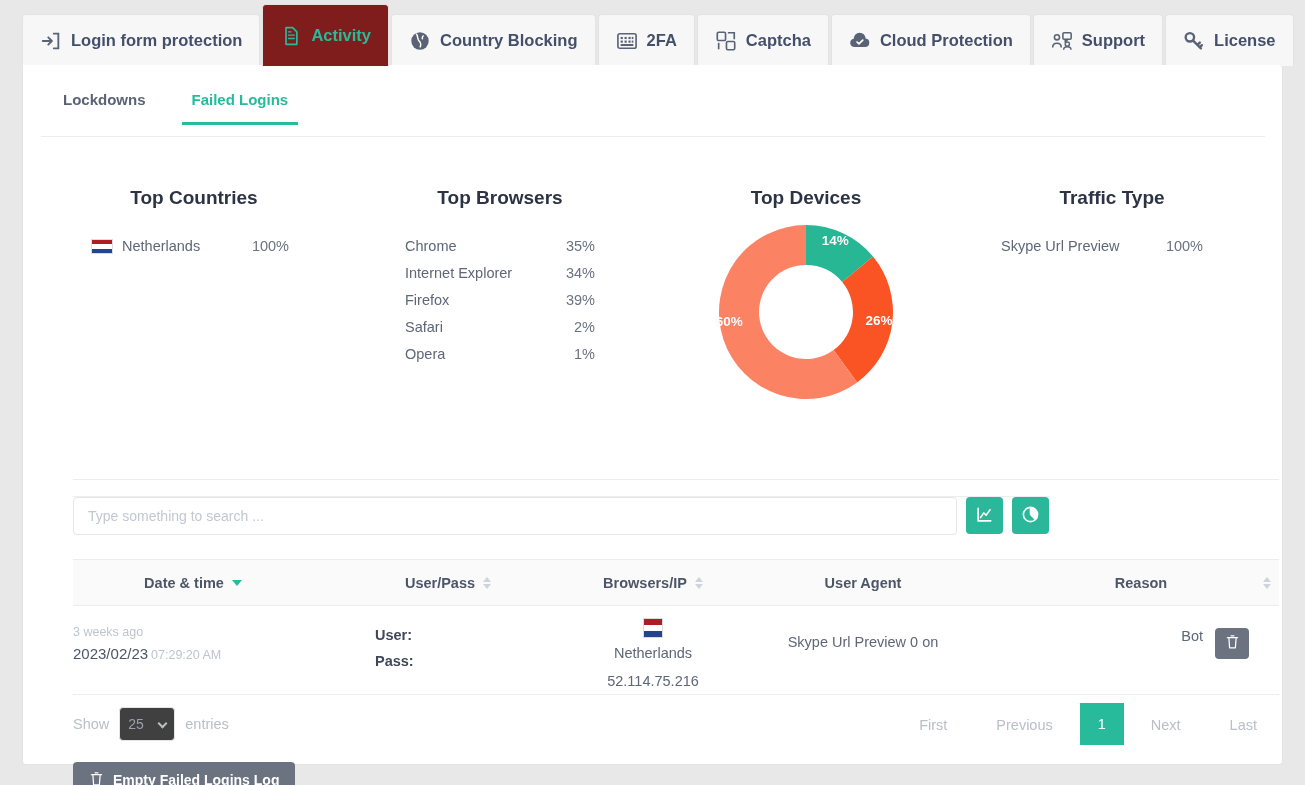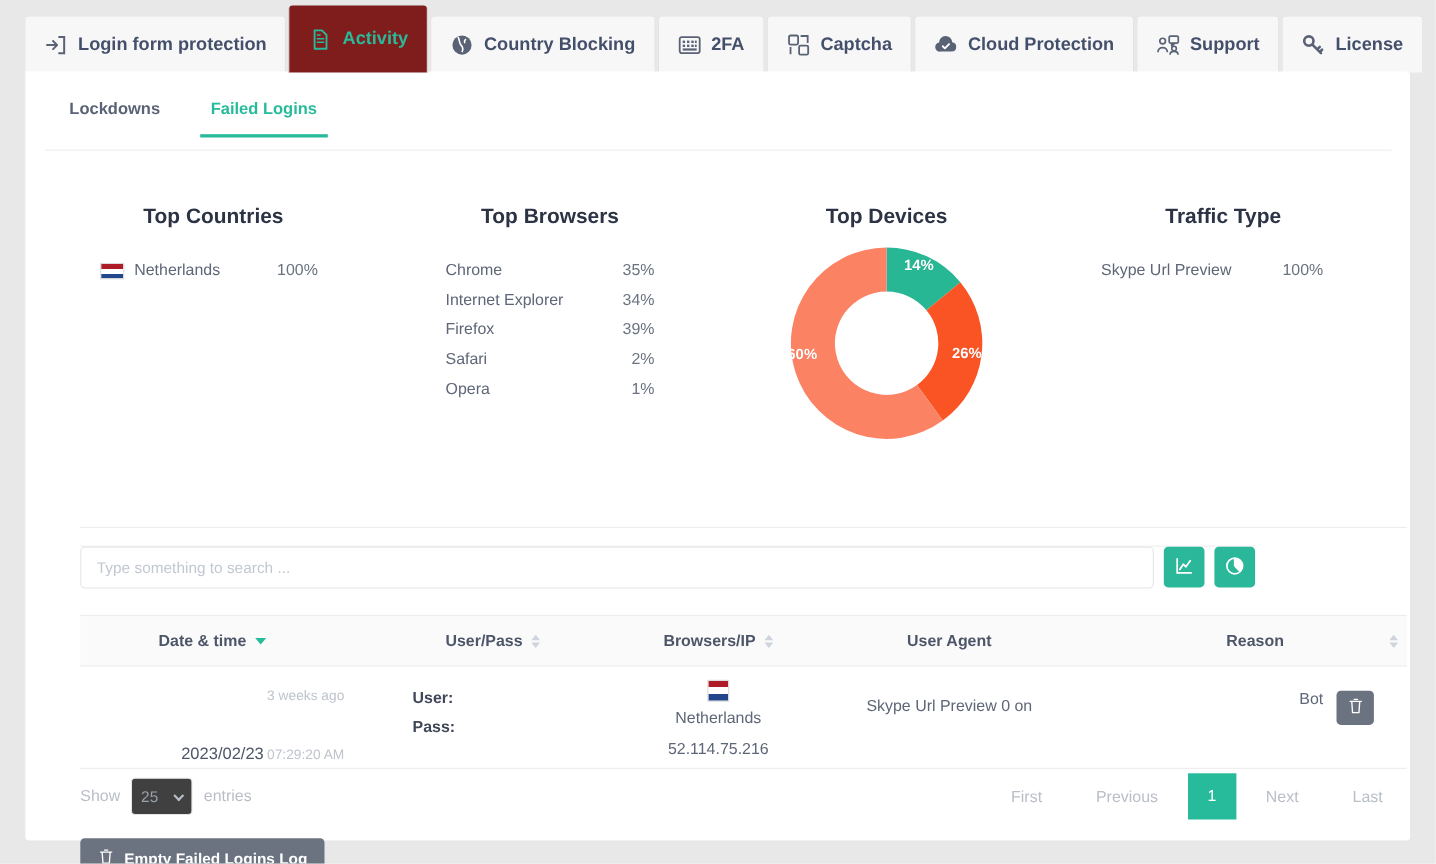--- a/index.html
+++ b/index.html
@@ -85,21 +85,21 @@
   .donut-wrap { display: flex; justify-content: center; margin-top: 14px; }
   .donut { position: relative; width: 178px; height: 178px; }
   .donut svg { display: block; }
   .slice-label {
     position: absolute; color: #ffffff; font-size: 13.5px; font-weight: bold;
     text-shadow: 0 0 1px rgba(0,0,0,.12);
   }
 
   
   .searchrow {
-    position: absolute; left: 50px; top: 431px; width: 1068px; height: 38px;
+    position: absolute; left: 50px; top: 431px; width: 976px; height: 38px;
     display: flex; align-items: center; gap: 9px;
     border-top: 1px solid #ededed; padding-top: 0;
   }
   .divider-search { position: absolute; left: 50px; top: 414px; width: 1206px; height: 1px; background: #ededed; }
   .search-input {
     flex: 1 1 auto; height: 38px; border: 1px solid #e6e6e6; border-radius: 4px;
     padding: 0 14px; font-size: 14px; color: #5e6677; background: #fff;
     font-family: "Liberation Sans", sans-serif; outline: none;
   }
   .search-input::placeholder { color: #c2c8d0; }
@@ -124,21 +124,21 @@
   .caret.active-down { border-top: 6px solid #27bb9b; border-left-width: 5px; border-right-width: 5px; }
 
   .th-date { width: 240px; }
   .th-user { width: 270px; }
   .th-loc  { width: 140px; }
   .th-ua   { width: 280px; }
   .th-reason { flex: 1; }
 
   .trow { display: flex; align-items: flex-start; min-height: 88px; border-bottom: 1px solid #ededed; padding-top: 12px; }
   .td { display: flex; }
-  .td-date { width: 240px; flex-direction: column; align-items: flex-end; padding-top: 4px; gap: 32px; }
+  .td-date { width: 240px; flex-direction: column; align-items: flex-start; padding-top: 4px; }
   .td-date .ago { font-size: 12.5px; color: #bfc4cc; line-height: 20px; }
   .td-date .dt { font-size: 15px; color: #4d5668; line-height: 24px; white-space: nowrap; }
   .td-date .dt .time { font-size: 12.5px; color: #bfc4cc; margin-left: 3px; }
   .td-user { width: 270px; flex-direction: column; align-items: flex-start; padding-left: 62px; padding-top: 4px; }
   .td-user div { font-size: 14.5px; font-weight: bold; color: #3f4759; line-height: 26px; }
   .td-loc { width: 140px; flex-direction: column; align-items: center; padding-top: 0; gap: 2px; }
   .td-loc .cname { font-size: 14.5px; color: #5e6677; line-height: 26px; }
   .td-loc .ip { font-size: 14.5px; color: #5e6677; line-height: 26px; }
   .td-ua { width: 280px; justify-content: center; font-size: 14.5px; color: #5e6677; padding-top: 16px; }
   .td-reason { flex: 1; justify-content: flex-end; gap: 12px; padding-right: 30px; padding-top: 10px; }

